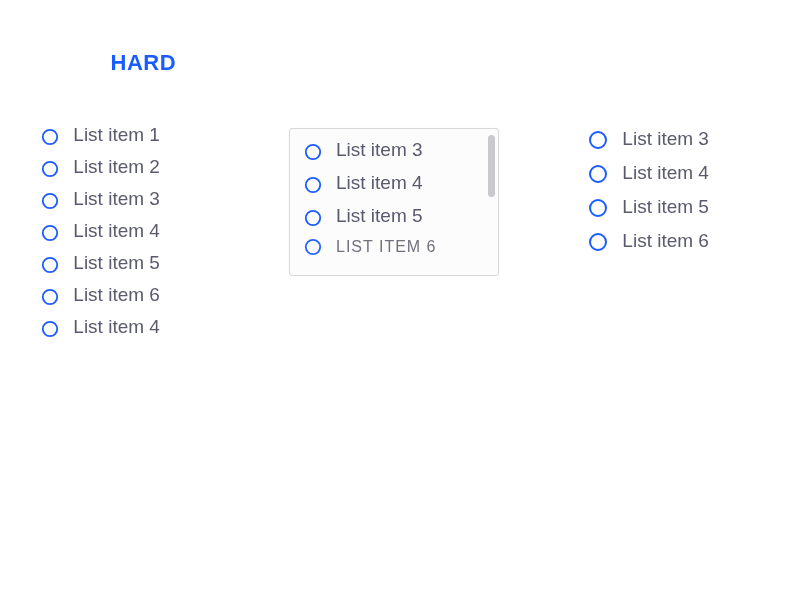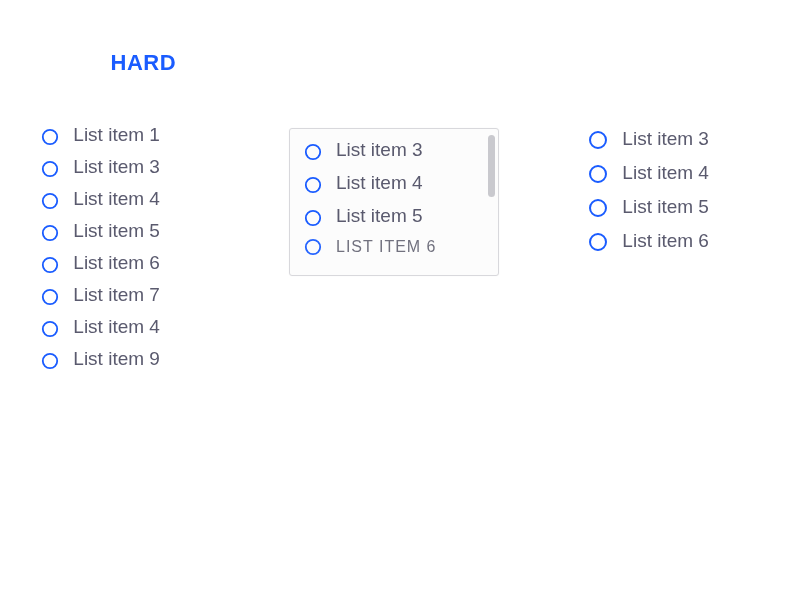--- a/index.html
+++ b/index.html
@@ -124,20 +124,26 @@
       <div class="list-item">
         <svg class="radio-icon" viewBox="0 0 20 20">
             <circle cx="10" cy="10" r="8"></circle>
           </svg>
         <span class="item-label">List item 1</span>
       </div>
       <div class="list-item">
         <svg class="radio-icon" viewBox="0 0 20 20">
             <circle cx="10" cy="10" r="8"></circle>
           </svg>
+        <span class="item-label">List item 2</span>
+      </div>
+      <div class="list-item">
+        <svg class="radio-icon" viewBox="0 0 20 20">
+            <circle cx="10" cy="10" r="8"></circle>
+          </svg>
         <span class="item-label">List item 3</span>
       </div>
       <div class="list-item">
         <svg class="radio-icon" viewBox="0 0 20 20">
             <circle cx="10" cy="10" r="8"></circle>
           </svg>
         <span class="item-label">List item 4</span>
       </div>
       <div class="list-item">
         <svg class="radio-icon" viewBox="0 0 20 20">
@@ -148,33 +154,21 @@
       <div class="list-item">
         <svg class="radio-icon" viewBox="0 0 20 20">
             <circle cx="10" cy="10" r="8"></circle>
           </svg>
         <span class="item-label">List item 6</span>
       </div>
       <div class="list-item">
         <svg class="radio-icon" viewBox="0 0 20 20">
             <circle cx="10" cy="10" r="8"></circle>
           </svg>
-        <span class="item-label">List item 7</span>
-      </div>
-      <div class="list-item">
-        <svg class="radio-icon" viewBox="0 0 20 20">
-            <circle cx="10" cy="10" r="8"></circle>
-          </svg>
         <span class="item-label">List item 4</span>
-      </div>
-      <div class="list-item">
-        <svg class="radio-icon" viewBox="0 0 20 20">
-            <circle cx="10" cy="10" r="8"></circle>
-          </svg>
-        <span class="item-label">List item 9</span>
       </div>
     </div>
   </div>
 
   <div class="column">
     <div class="scroll-box">
       <div class="list-container">
         <div class="list-item">
           <svg class="radio-icon" viewBox="0 0 20 20">
               <circle cx="10" cy="10" r="8"></circle>

